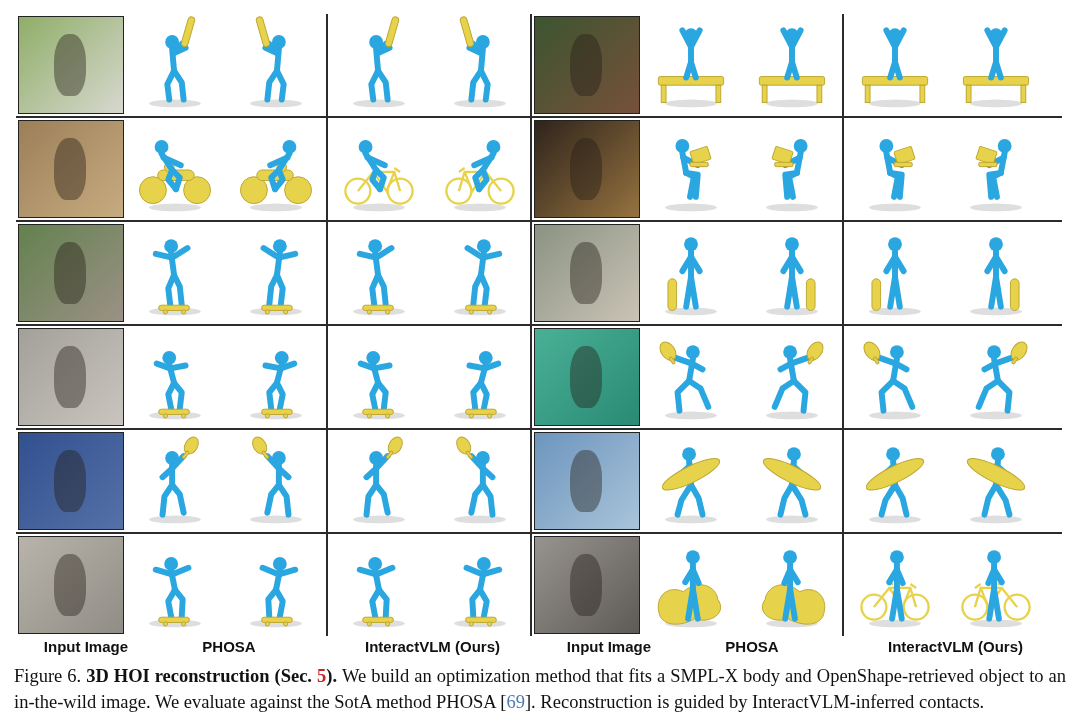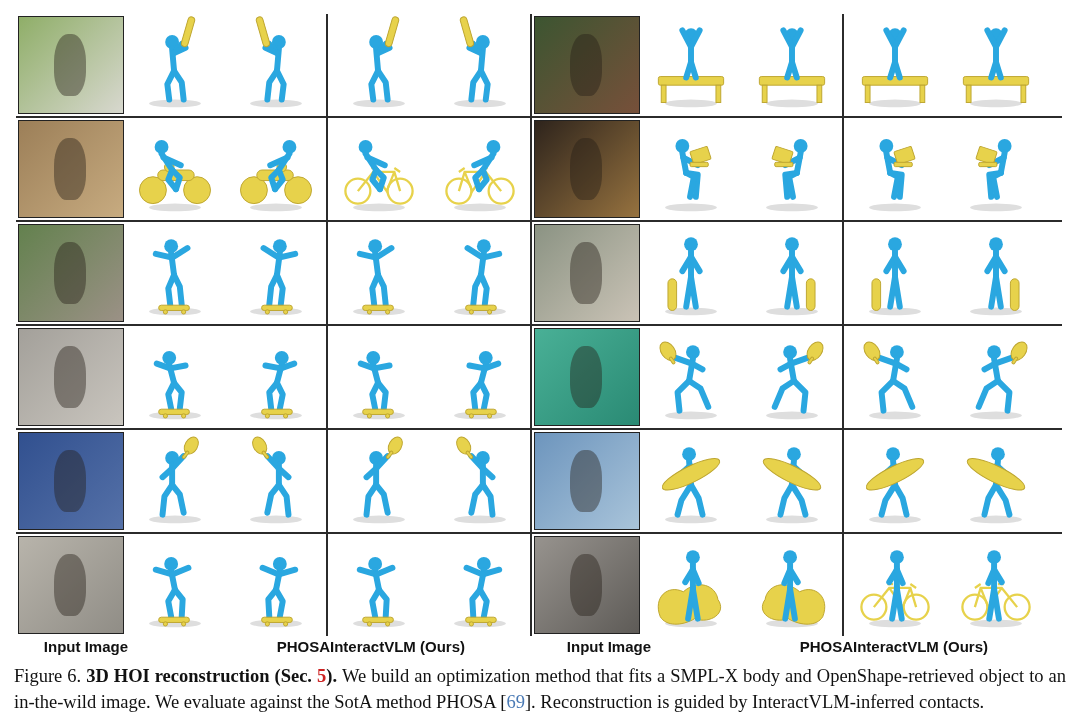--- a/index.html
+++ b/index.html
@@ -9,22 +9,22 @@
   .row:last-child{border-bottom:none;}
   .half{display:flex;height:100%;}
   .half-divider{width:2px;background:#2b2b2b;height:100%;}
   .photo{width:104px;height:96px;margin:2px 0 2px 2px;border:1px solid #222;position:relative;overflow:hidden;flex:none;}
   .photo .subject{position:absolute;left:34%;top:18%;width:30%;height:64%;border-radius:45% 45% 40% 40%;background:rgba(35,28,22,.42);}
   .cell{width:202px;height:100%;display:flex;align-items:flex-end;justify-content:space-around;background:#fff;flex:none;}
   .vdiv{width:2px;background:#2b2b2b;height:100%;flex:none;}
   .labels{position:absolute;top:638px;left:16px;width:1046px;display:flex;font-weight:bold;font-size:15px;color:#111;}
   .labels .lhalf{display:flex;width:521px;}
   .labels .l-input{width:112px;text-align:right;}
-  .labels .l-phosa{width:202px;text-align:right;}
-  .labels .l-ours{width:205px;}
+  .labels .l-phosa{width:202px;text-align:center;}
+  .labels .l-ours{width:205px;text-align:center;}
   .caption{position:absolute;top:664px;left:14px;width:1052px;font-family:"Liberation Serif",serif;font-size:18.5px;line-height:1.38;color:#111;text-align:justify;margin:0;}
   .caption b{font-weight:bold;}
   .sec-num{font-weight:bold;}
   .cite{}
 </style>
 </head>
 <body>
 
 <div class="figwrap">
   <div id="grid">

